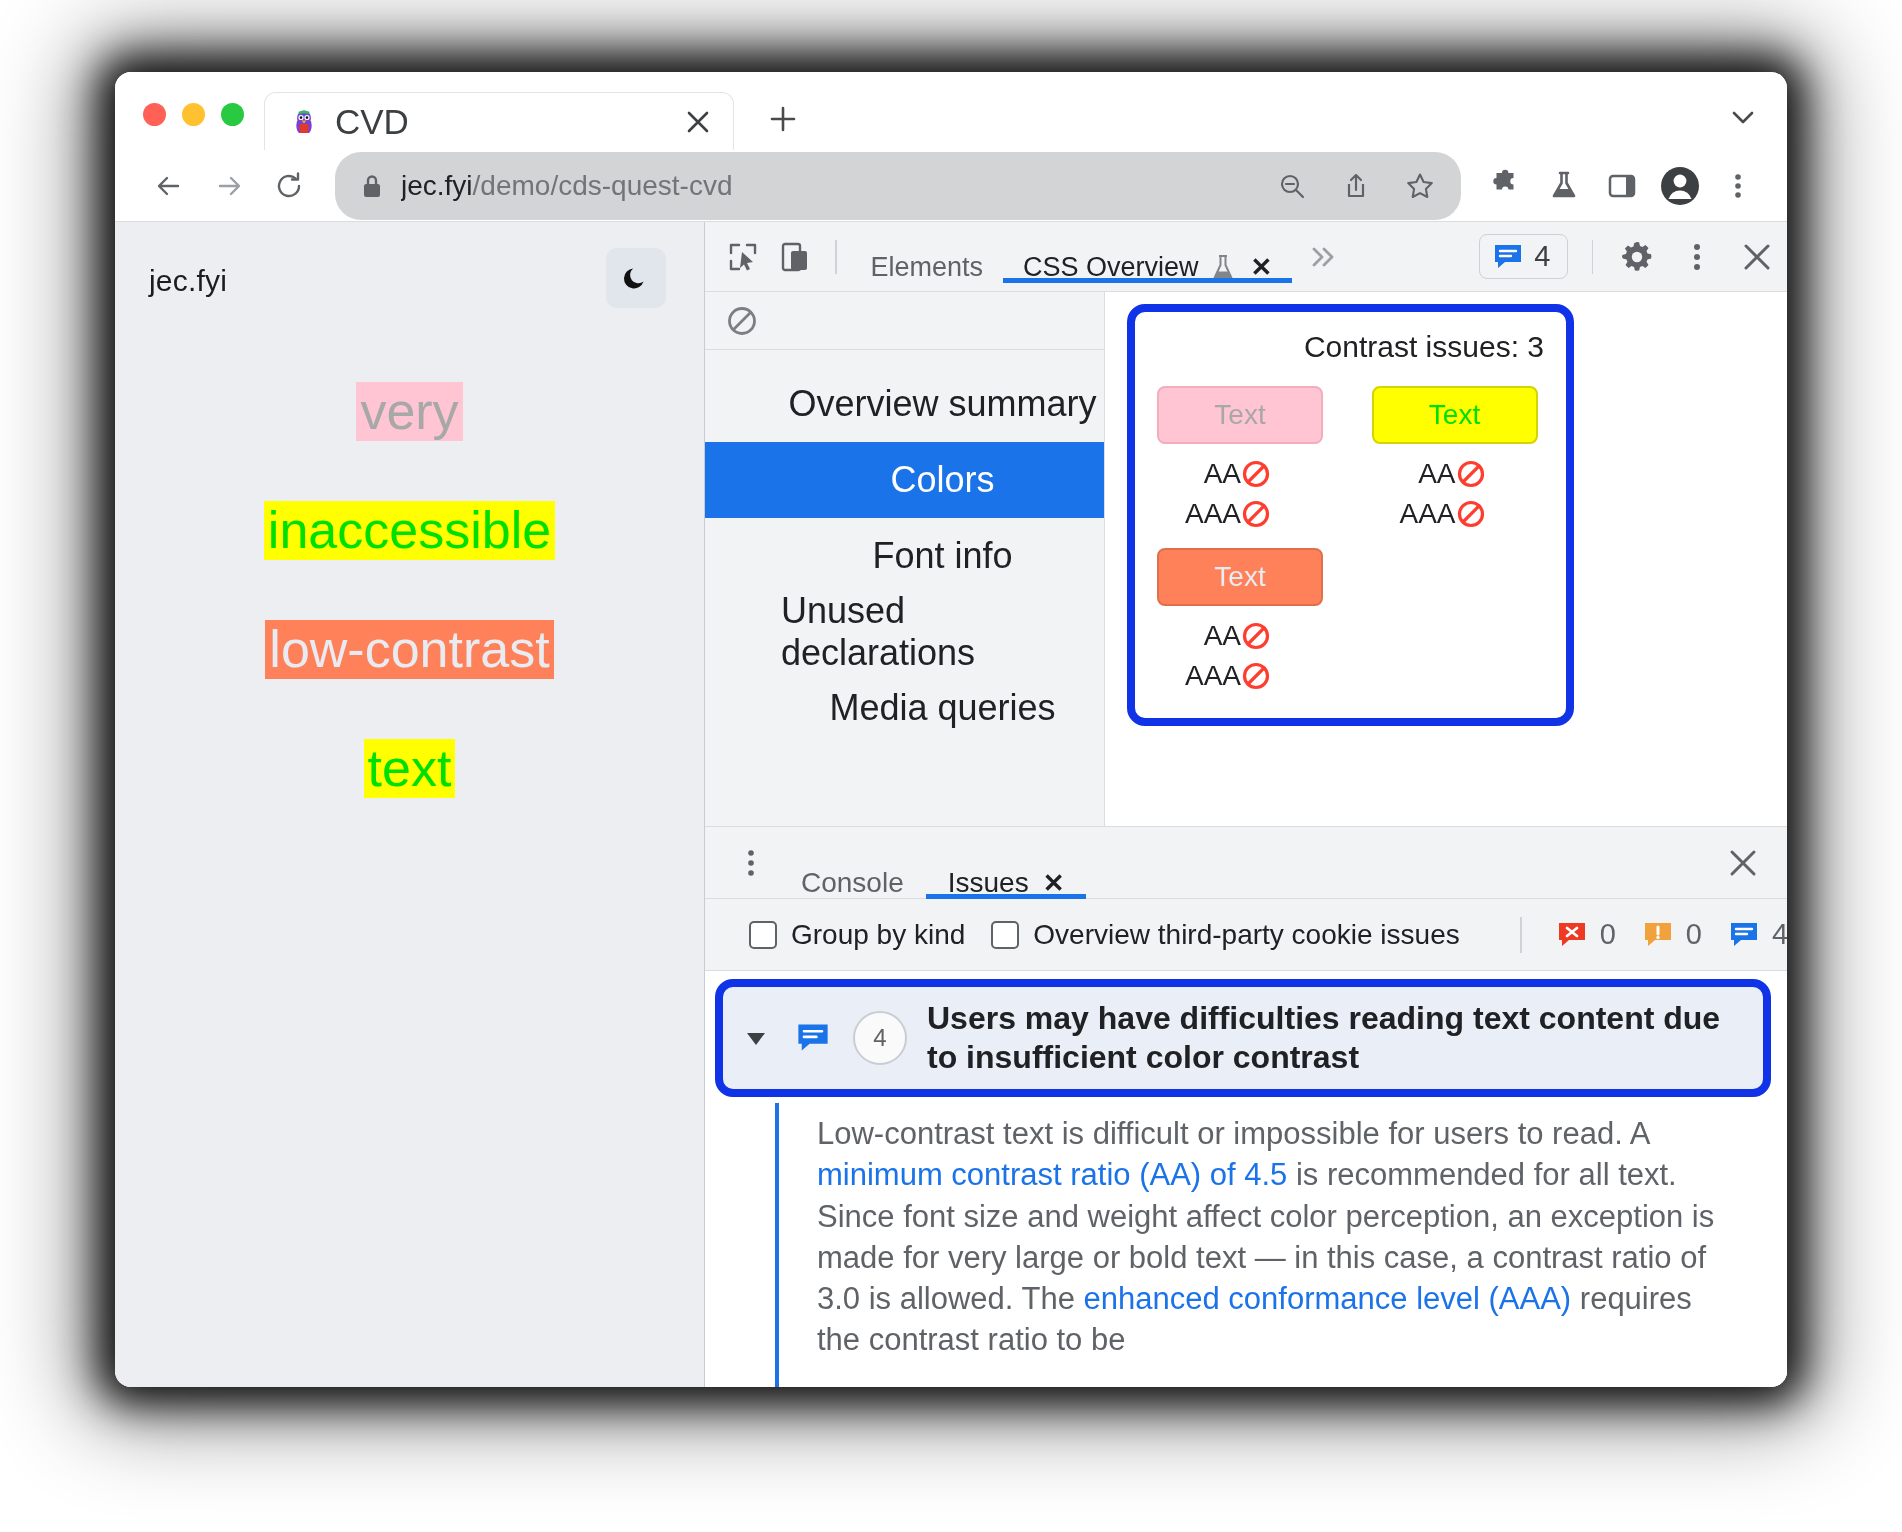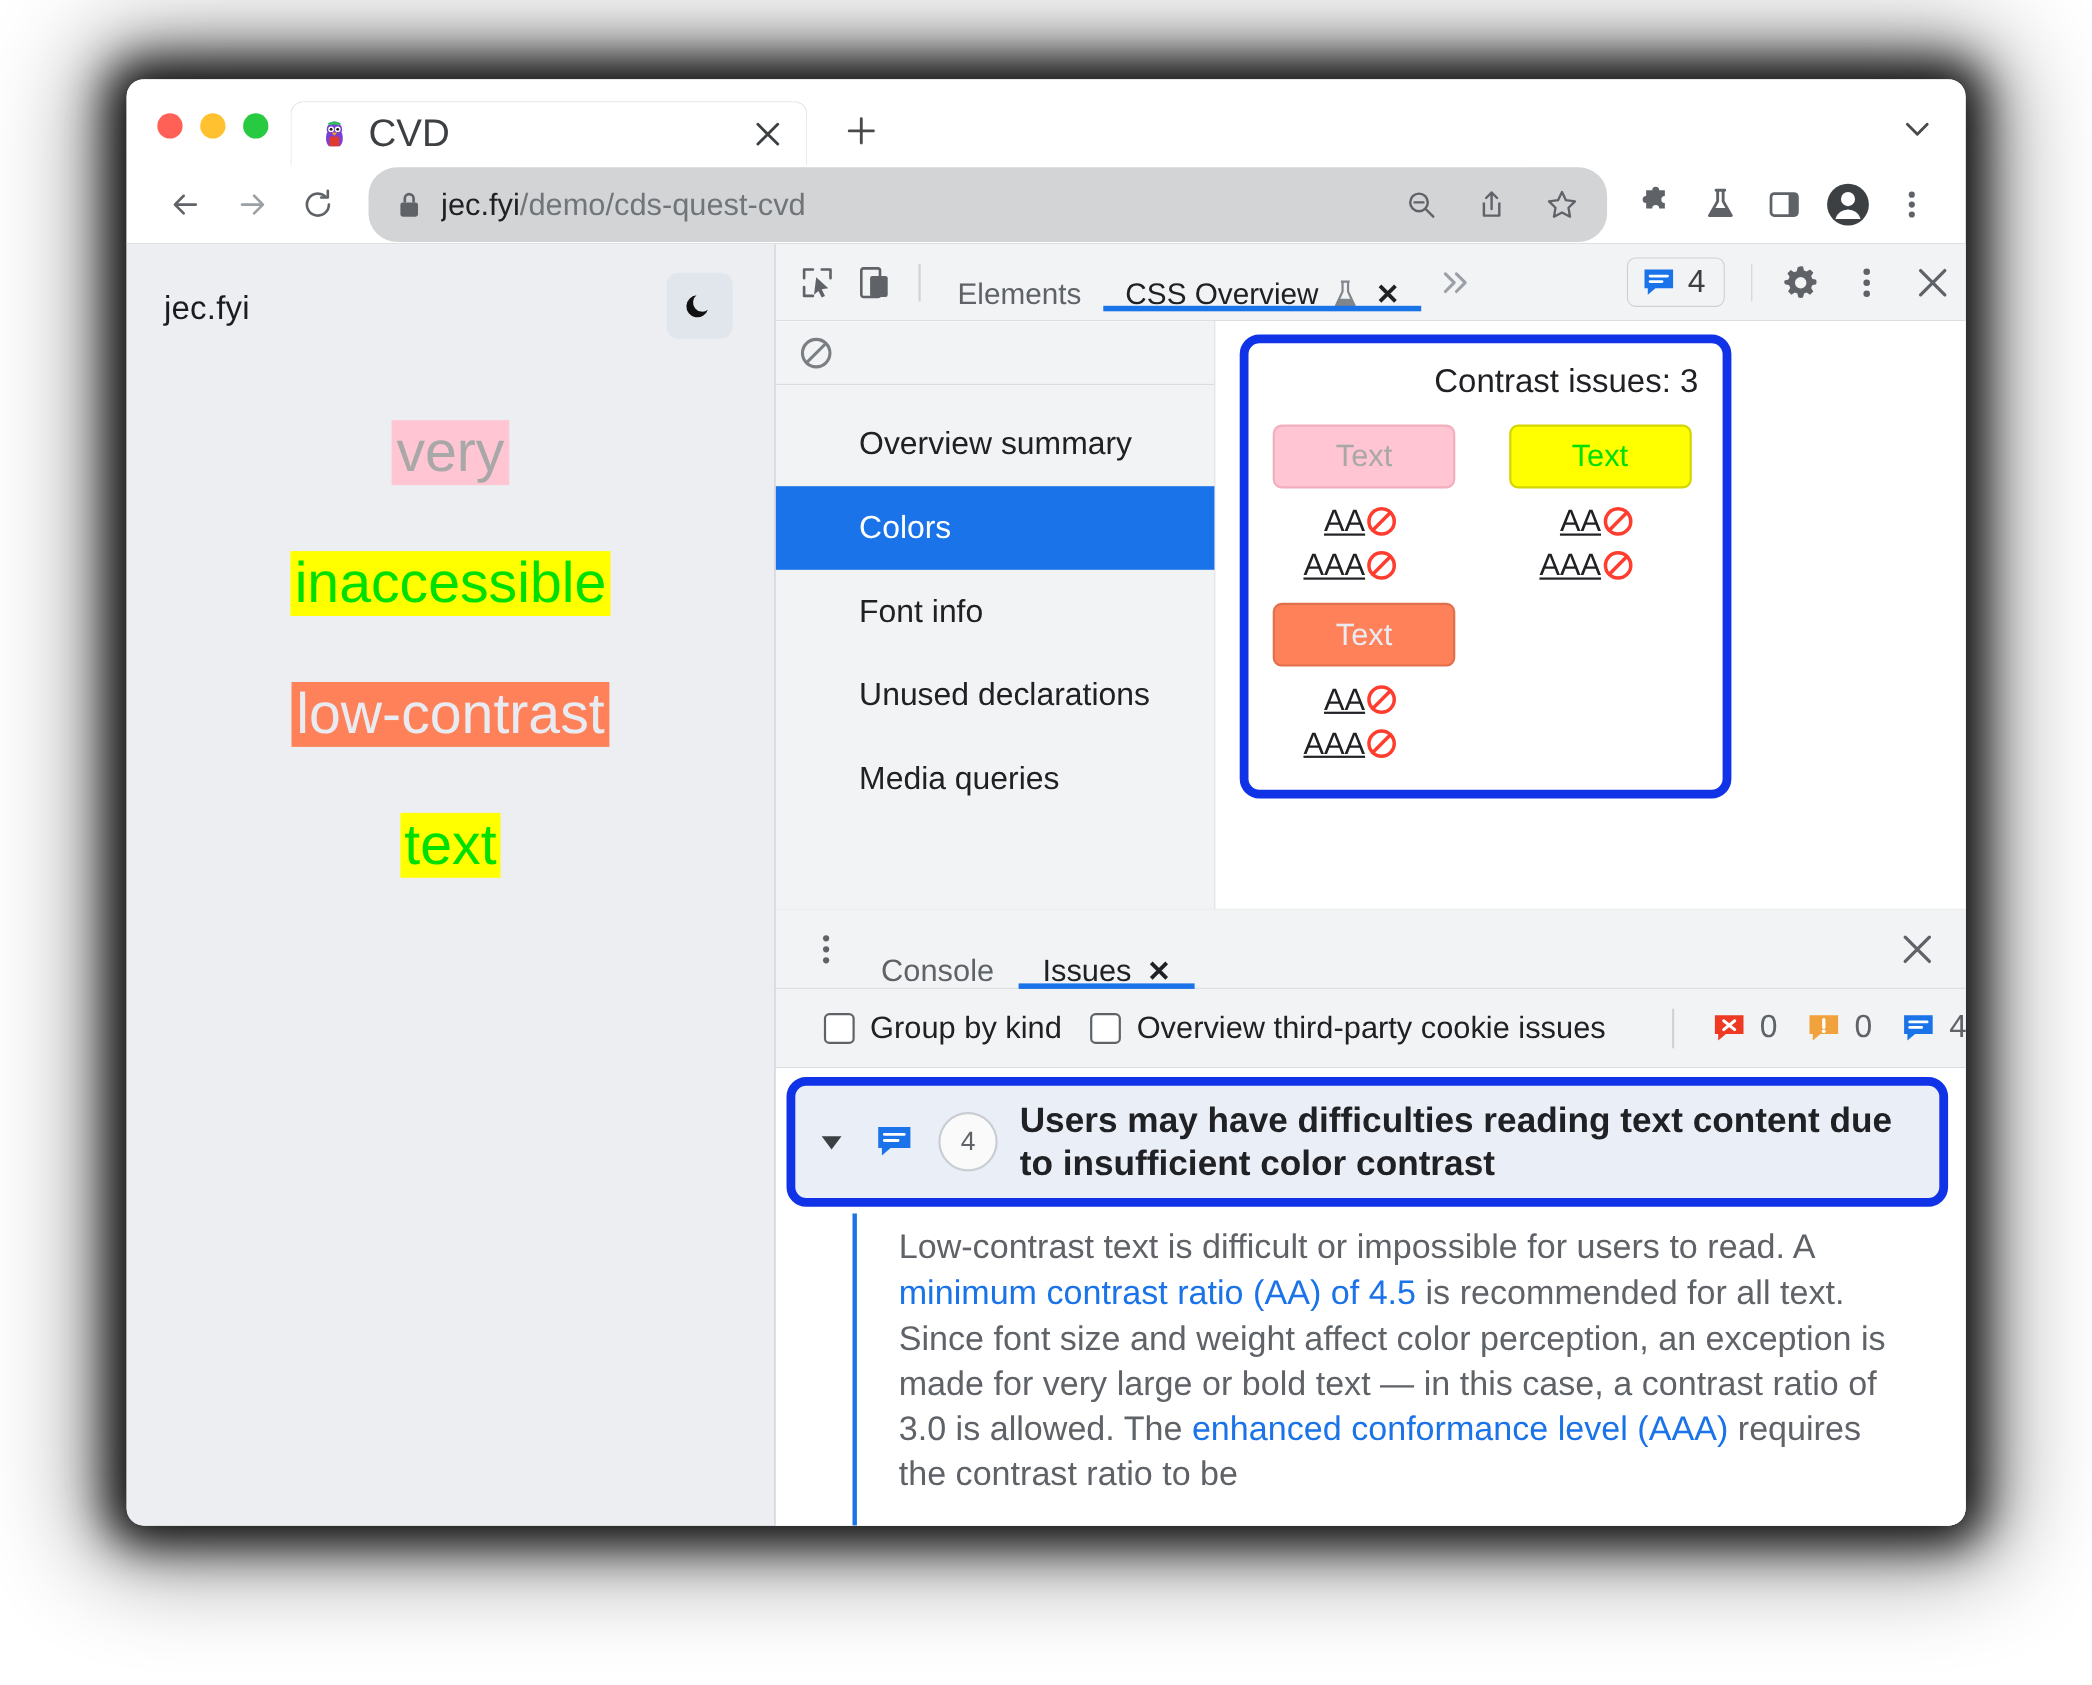--- a/index.html
+++ b/index.html
@@ -251,22 +251,23 @@
     display: flex; align-items: center;
     padding-left: 18px;
     border-bottom: 1.5px solid #dadce0;
   }
   .clear-icon { width: 38px; height: 38px; display: flex; align-items: center; justify-content: center; }
   .cssov-menu { padding-top: 16px; }
   .cssov-item {
     height: 76px;
     display: flex; align-items: center;
     padding-left: 76px;
-    font-size: 29px;
+    font-size: 36px;
     color: #202124;
+    justify-content: center;
   }
   .cssov-item.selected { background: #1a73e8; color: #ffffff; }
 
   .cssov-right {
     flex: 1; min-width: 0;
     position: relative;
     background: #ffffff;
     padding: 0;
   }
   .contrast-card {
@@ -292,21 +293,21 @@
   .swatch-box {
     height: 58px;
     border-radius: 8px;
     display: flex; align-items: center; justify-content: center;
     font-size: 28px;
   }
   .swatch-rows { margin-top: 10px; }
   .swatch-row {
     display: flex; align-items: center;
     height: 40px;
-    font-size: 28px; color: #202124; text-decoration: underline;
+    font-size: 28px; color: #202124;
   }
   .swatch-row .lvl { width: 84px; }
   .no-icon { width: 30px; height: 30px; display: flex; align-items: center; justify-content: center; }
 
   
   .drawer {
     height: 560px; flex: none;
     background: #f1f3f4;
     display: flex; flex-direction: column;
   }

